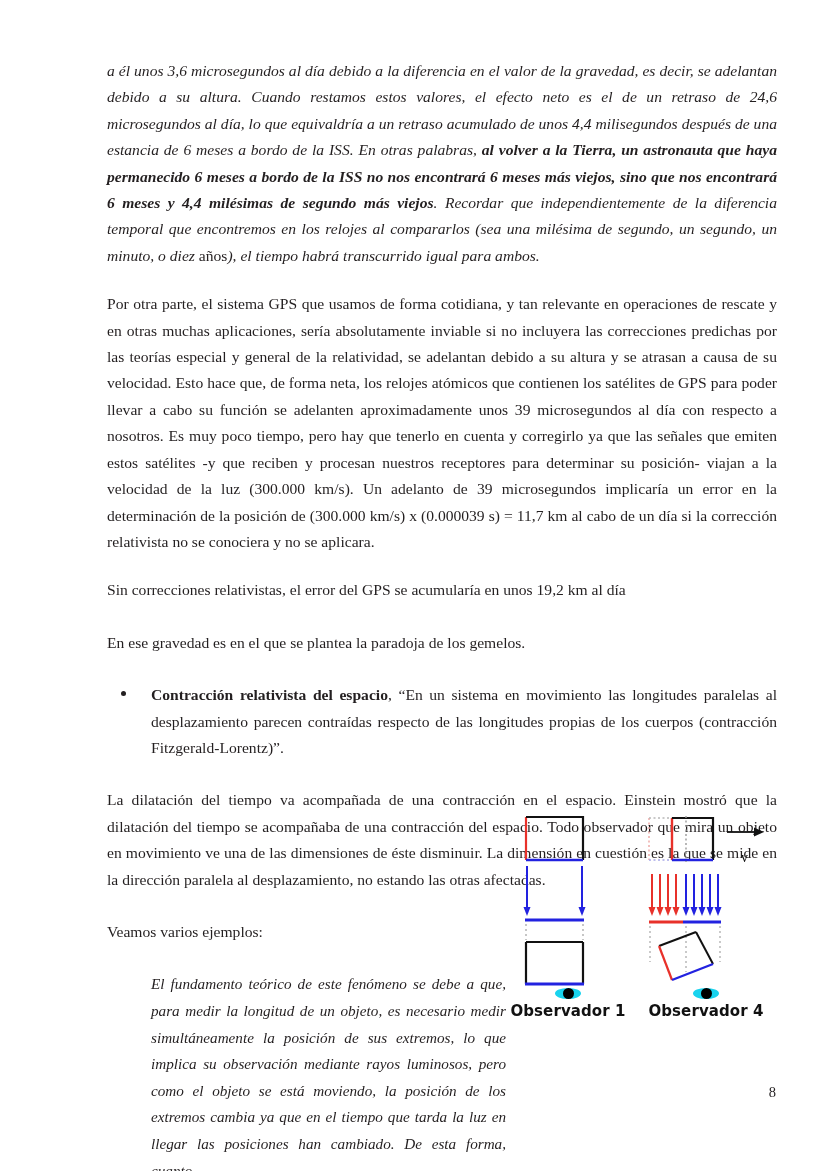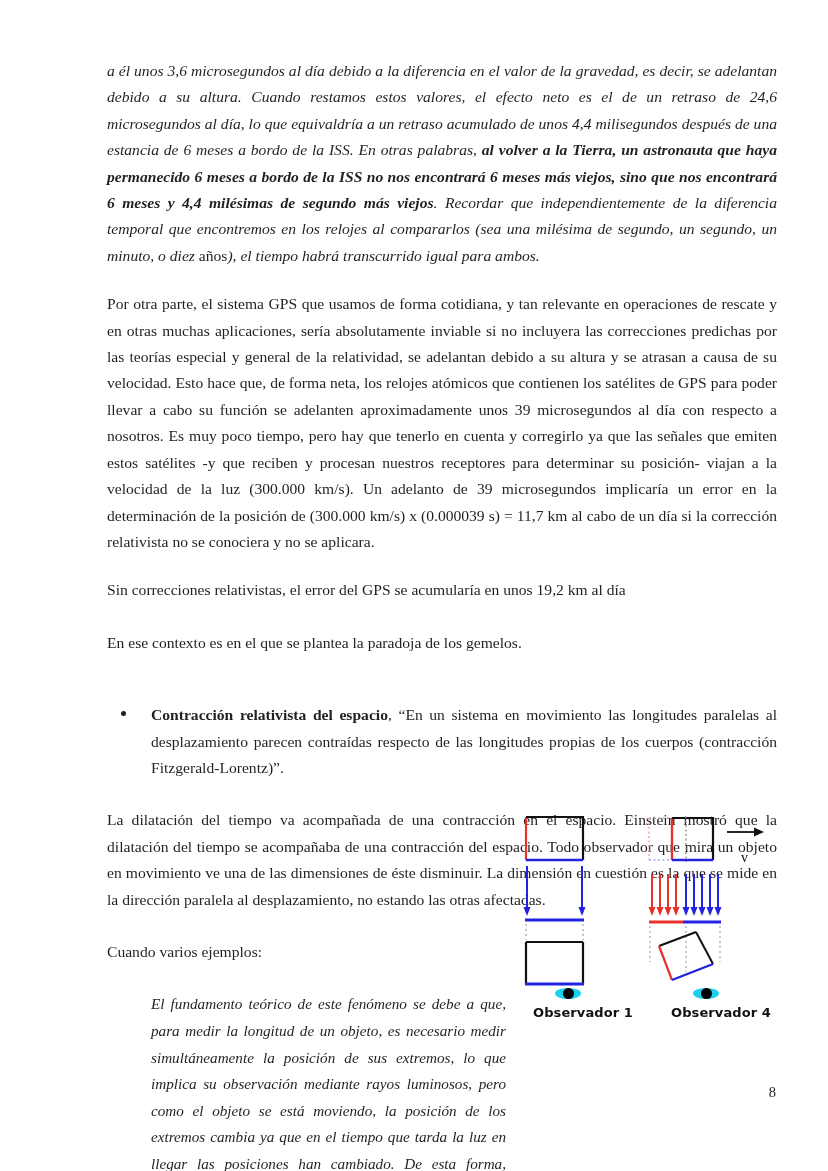--- a/index.html
+++ b/index.html
@@ -48,21 +48,20 @@
   .gap-lg { height: 26px; }
 
   .p-roman {
     font-style: normal;
   }
 
   
   .bullet-row {
     position: relative;
     padding-left: 44px;
-    margin-top: 20px;
   }
   .bullet-row .disc {
     position: absolute;
     left: 14px;
     top: 9px;
     width: 5px;
     height: 5px;
     border-radius: 50%;
     background: #231f20;
   }
@@ -94,23 +93,23 @@
     height: 208px;
   }
   .fig-col.left { left: 10px; }
   .fig-col.right { left: 148px; }
 
   .obs-label {
     position: absolute;
     left: 0;
     bottom: 0;
     width: 130px;
-    text-align: right;
+    text-align: center;
     font-family: "DejaVu Sans", sans-serif;
-    font-size: 13px;
+    font-size: 15px;
     font-weight: bold;
     color: #111;
     letter-spacing: 0.1px;
   }
   .eye {
     position: absolute;
     bottom: 21px;
     left: 50%;
     margin-left: -13px;
     width: 26px;
@@ -156,36 +155,36 @@
     <div class="gap-md"></div>
 
     <p class="p-roman">Por otra parte, el sistema GPS que usamos de forma cotidiana, y tan relevante en operaciones de rescate y en otras muchas aplicaciones, sería absolutamente inviable si no incluyera las correcciones predichas por las teorías especial y general de la relatividad, se adelantan debido a su altura y se atrasan a causa de su velocidad. Esto hace que, de forma neta, los relojes atómicos que contienen los satélites de GPS para poder llevar a cabo su función se adelanten aproximadamente unos 39 microsegundos al día con respecto a nosotros. Es muy poco tiempo, pero hay que tenerlo en cuenta y corregirlo ya que las señales que emiten estos satélites -y que reciben y procesan nuestros receptores para determinar su posición- viajan a la velocidad de la luz (300.000 km/s). Un adelanto de 39 microsegundos implicaría un error en la determinación de la posición de (300.000 km/s) x (0.000039 s) = 11,7 km al cabo de un día si la corrección relativista no se conociera y no se aplicara.</p>
 
     <div class="gap-md"></div>
 
     <p class="p-roman">Sin correcciones relativistas, el error del GPS se acumularía en unos 19,2 km al día</p>
 
     <div class="gap-lg"></div>
 
-    <p class="p-roman">En ese contexto es en el que se plantea la paradoja de los gemelos.</p>
+    <p class="p-roman">En ese gravedad es en el que se plantea la paradoja de los gemelos.</p>
 
     <div class="gap-lg"></div>
 
     <div class="bullet-row">
       <span class="disc"></span>
       <p class="p-roman"><b>Contracción relativista del espacio</b><span>, “En un sistema en movimiento las longitudes paralelas al desplazamiento parecen contraídas respecto de las longitudes propias de los cuerpos (contracción Fitzgerald-Lorentz)”.</span></p>
     </div>
 
     <div class="gap-lg"></div>
 
     <p class="p-roman">La dilatación del tiempo va acompañada de una contracción en el espacio.  Einstein mostró que la dilatación del tiempo se acompañaba de una contracción del espacio. Todo observador que mira un objeto en movimiento ve una de las dimensiones de éste disminuir. La dimensión en cuestión es la que se mide en la dirección paralela al desplazamiento, no estando las otras afectadas.</p>
 
     <div class="gap-lg"></div>
 
-    <p class="p-roman">Cuando varios ejemplos:</p>
+    <p class="p-roman">Veamos varios ejemplos:</p>
 
     <div class="gap-lg"></div>
 
     <div class="sub-row">
       <span class="sq"></span>
       <p class="sub-text" style="width:355px;">El fundamento teórico de este fenómeno se debe a que, para medir la longitud de un objeto, es necesario medir simultáneamente la posición de sus extremos, lo que implica su observación mediante rayos luminosos, pero como el objeto se está moviendo, la posición de los extremos cambia ya que en el tiempo que tarda la luz en llegar las posiciones han cambiado. De esta forma, cuanto</p>
       
     </div>
 
   </div>

